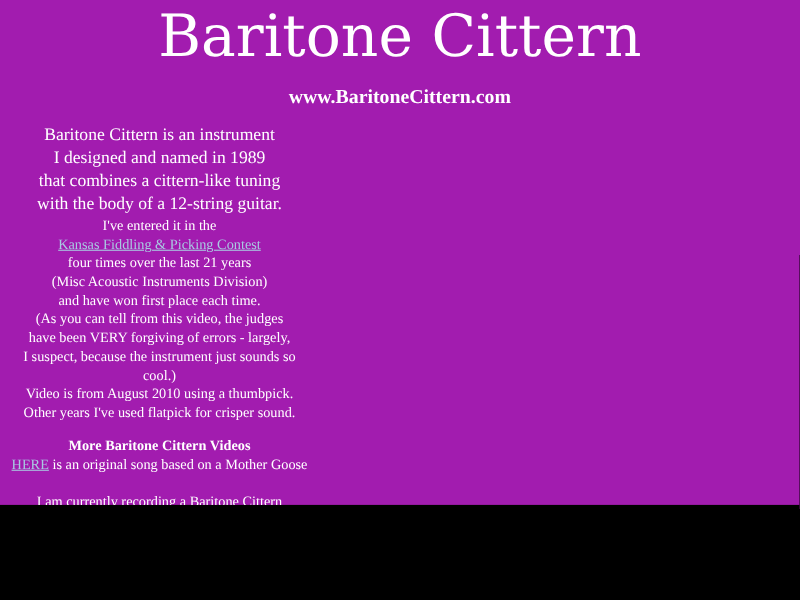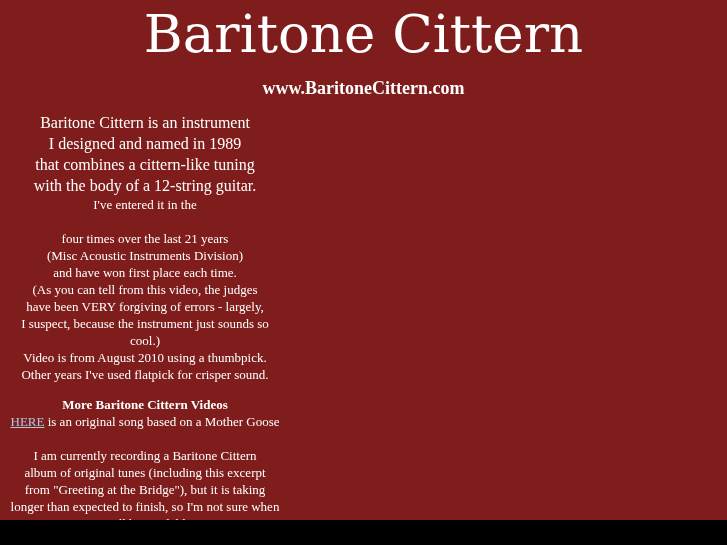--- a/index.html
+++ b/index.html
@@ -3,22 +3,22 @@
 <meta charset="utf-8">
 <style>
   html, body {
     margin: 0;
     padding: 0;
     background: #000000;
   }
   .page {
     position: relative;
     width: 727px;
-    height: 520px;
-    background: #7f1d1d;
+    height: 459px;
+    background: #a21caf;
     overflow: hidden;
     color: #ffffff;
     font-family: "Liberation Serif", serif;
   }
   .title {
     margin: 0;
     padding-top: 4px;
     text-align: center;
     font-family: "DejaVu Serif", serif;
     font-weight: normal;
@@ -72,21 +72,21 @@
 
     <p class="intro">
       <span class="pre">Baritone Cittern is an instrument
 I designed and named in 1989
 that combines a cittern-like tuning
 with the body of a 12-string guitar.</span>
     </p>
 
     <p class="body-para">
       <span>I've entered it in the</span><br>
-      <br>
+      <a href="#" class="link">Kansas Fiddling &amp; Picking Contest</a><br>
       <span class="pre">four times over the last 21 years
 (Misc Acoustic Instruments Division)
 and have won first place each time.
 (As you can tell from this video, the judges
 have been VERY forgiving of errors - largely,
 I suspect, because the instrument just sounds so
 cool.)
 Video is from August 2010 using a thumbpick.
 Other years I've used flatpick for crisper sound.</span>
     </p>

